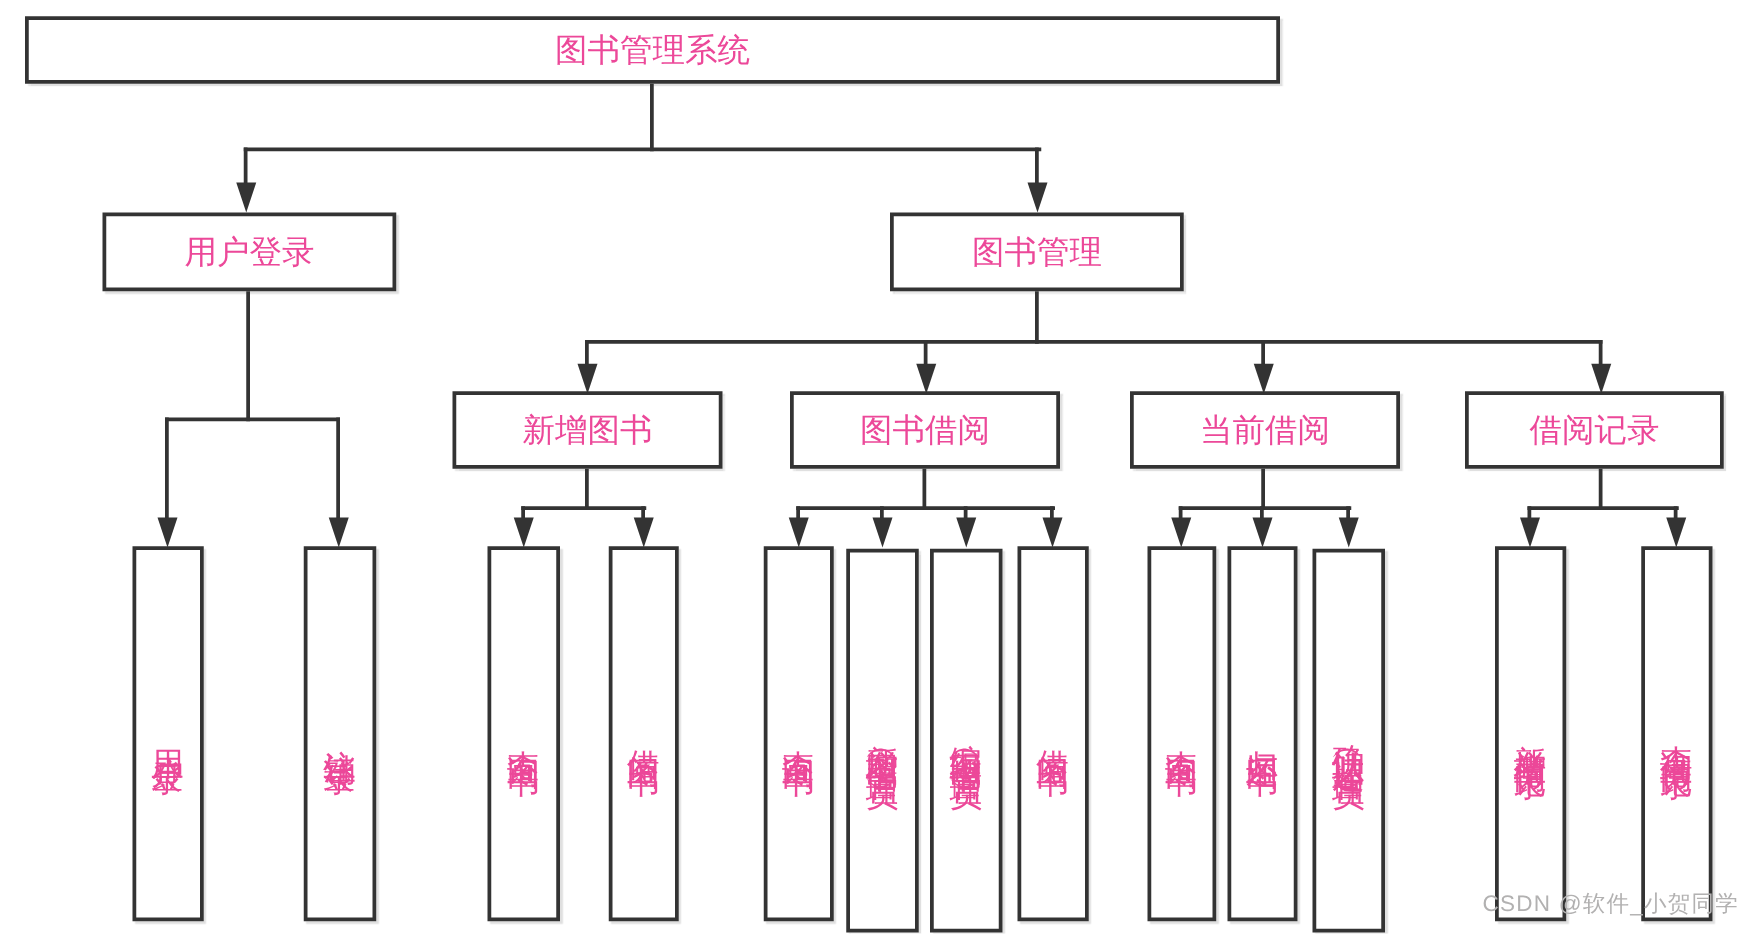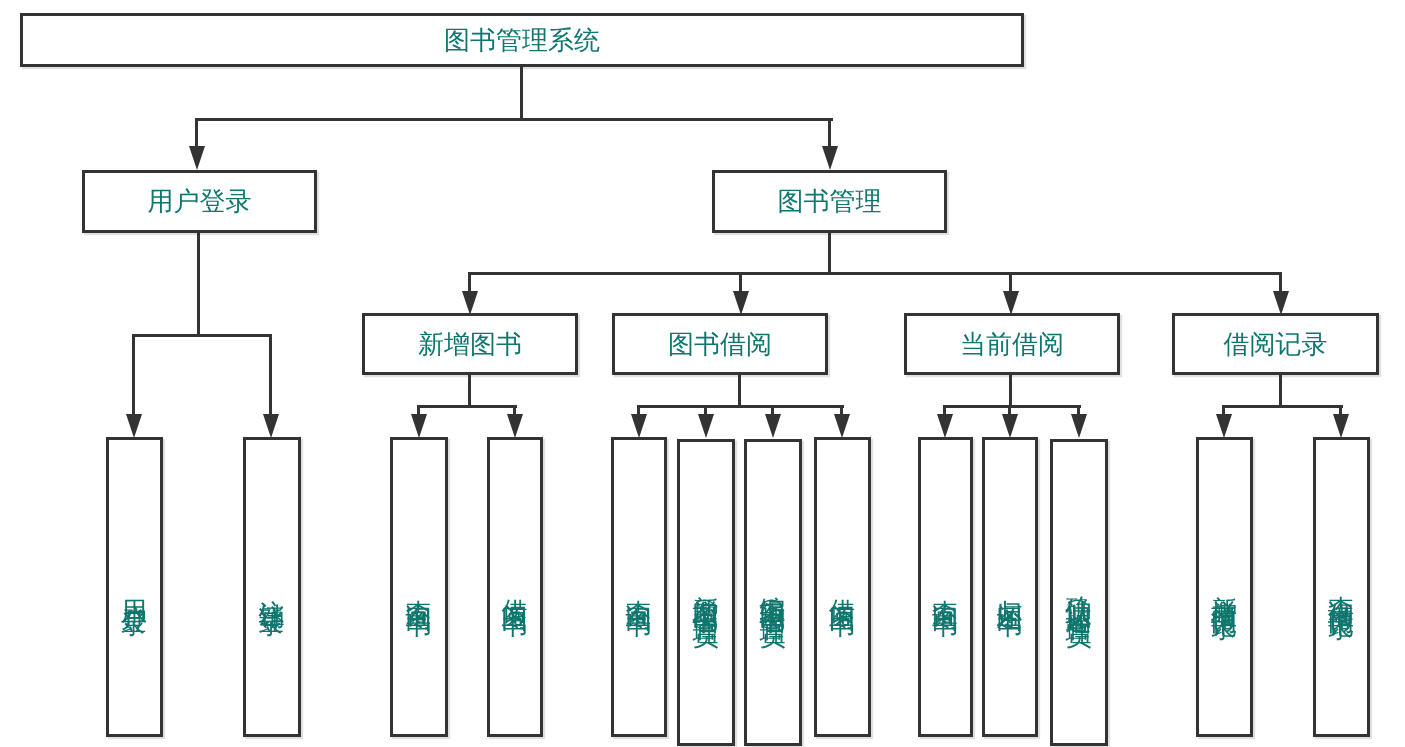--- a/index.html
+++ b/index.html
@@ -12,21 +12,21 @@
   }
   .box{
     position:absolute;
     box-sizing:border-box;
     border:3px solid #333333;
     background:#ffffff;
     display:flex;
     align-items:center;
     justify-content:center;
     font-size:26px;
-    color:#0f766e;
+    color:#ec4899;
     box-shadow:2px 2px 1px rgba(0,0,0,0.12);
     white-space:nowrap;
   }
   .vbox span{
     writing-mode:vertical-rl;
     text-orientation:mixed;
     letter-spacing:4px;
     line-height:1;
   }
   .vline,.hline{
@@ -60,21 +60,21 @@
   <div class="box" style="left:82px;top:170px;width:235px;height:63px;">
     <span>用户登录</span>
   </div>
   <div class="box" style="left:712px;top:170px;width:235px;height:63px;">
     <span>图书管理</span>
   </div>
 
   <div class="box" style="left:362px;top:313px;width:216px;height:62px;">
     <span>新增图书</span>
   </div>
-  <div class="box" style="left:612px;top:313px;width:216px;height:62px;">
+  <div class="box" style="left:632px;top:313px;width:216px;height:62px;">
     <span>图书借阅</span>
   </div>
   <div class="box" style="left:904px;top:313px;width:216px;height:62px;">
     <span>当前借阅</span>
   </div>
   <div class="box" style="left:1172px;top:313px;width:207px;height:62px;">
     <span>借阅记录</span>
   </div>
 
   <div class="box vbox" style="left:106px;top:437px;width:57px;height:300px;">
@@ -173,14 +173,15 @@
   <div class="vline" style="left:1077px;top:405px;width:3px;height:12px;"></div>
   <div class="arrow" style="left:1071px;top:414px;"></div>
 
   <div class="vline" style="left:1279px;top:375px;width:3px;height:33px;"></div>
   <div class="hline" style="left:1222px;top:405px;width:121px;height:3px;"></div>
   <div class="vline" style="left:1222px;top:405px;width:3px;height:12px;"></div>
   <div class="arrow" style="left:1216px;top:414px;"></div>
   <div class="vline" style="left:1339px;top:405px;width:3px;height:12px;"></div>
   <div class="arrow" style="left:1333px;top:414px;"></div>
 
+  <div class="watermark">CSDN @软件_小贺同学</div>
 
 </div>
 
 </body></html>

